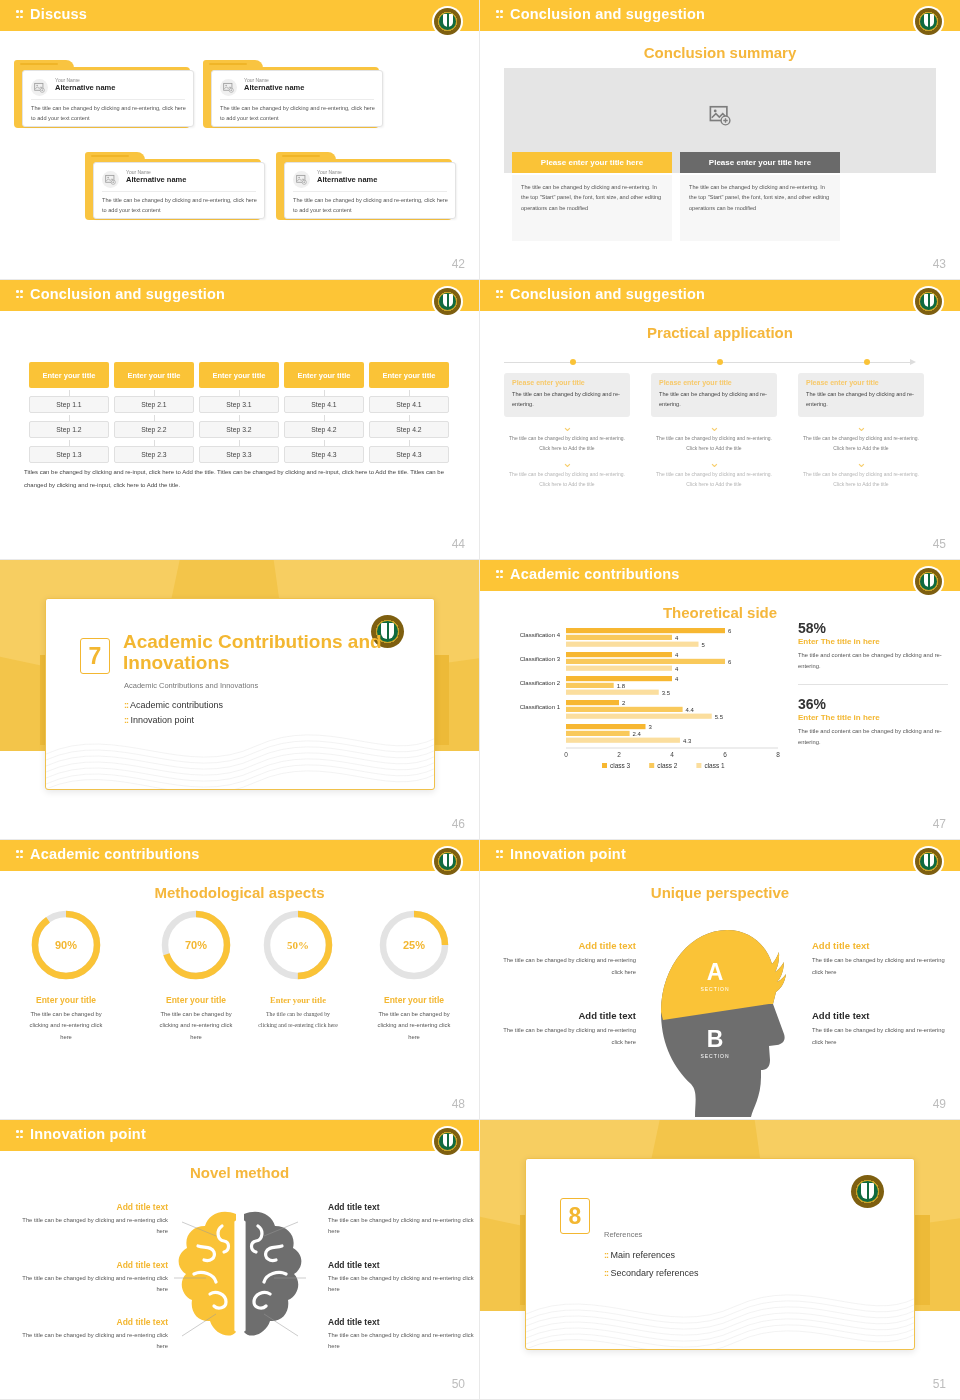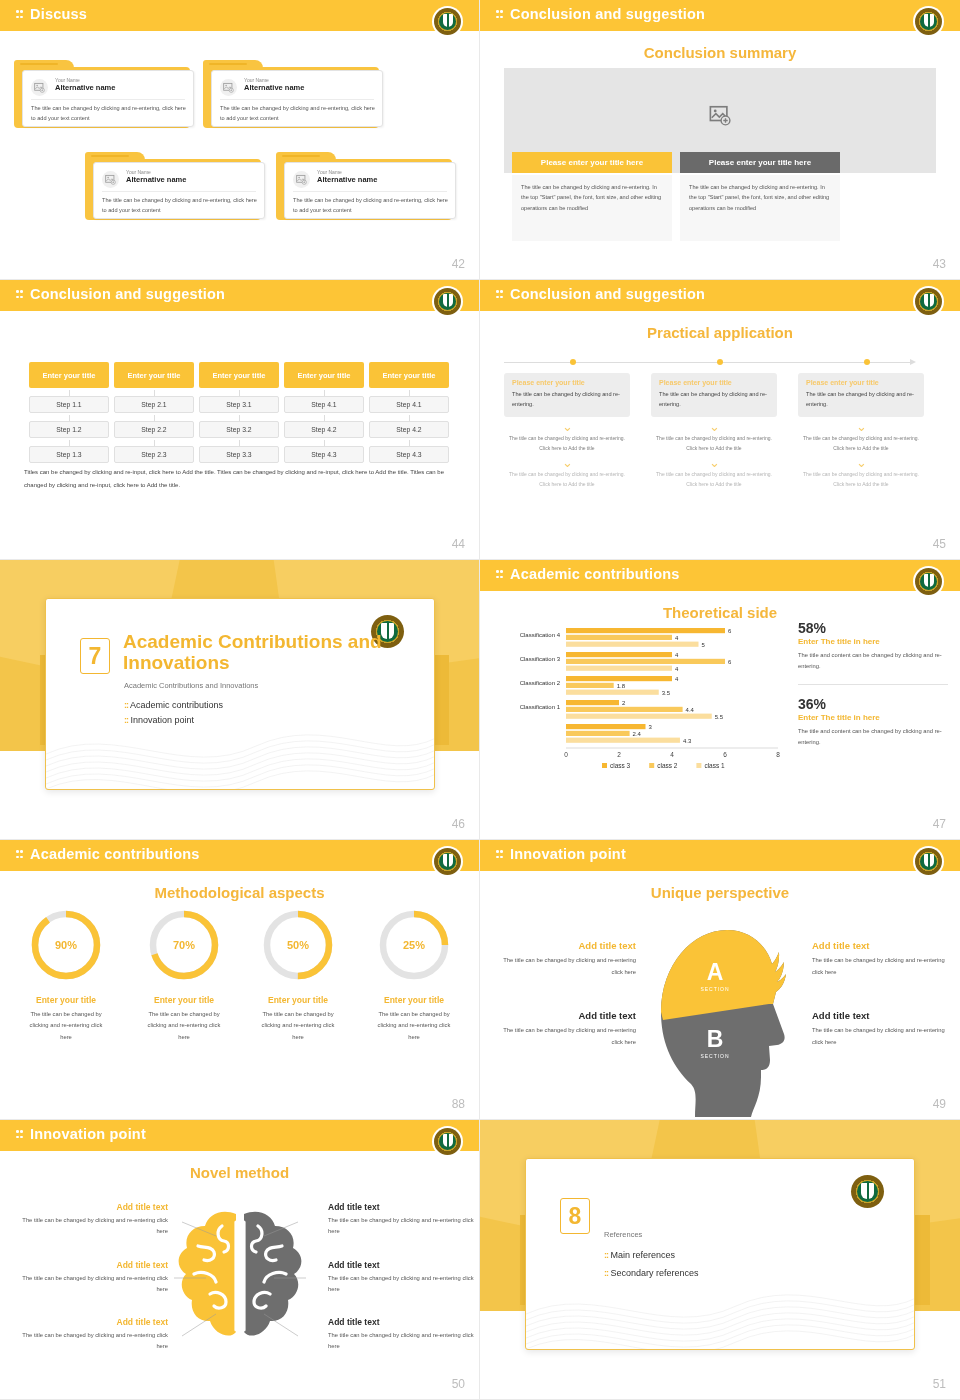--- a/index.html
+++ b/index.html
@@ -537,49 +537,49 @@
 
     <div class="don" style="left:18px;">
       <svg width="78" height="78" viewBox="0 0 78 78" class="ring-svg">
           <circle cx="39" cy="39" r="31" fill="none" stroke="#e3e3e3" stroke-width="6.5"></circle>
           <circle cx="39" cy="39" r="31" fill="none" stroke="#FAC337" stroke-width="6.5" stroke-dasharray="175.30087007031045 194.77874452256717" transform="rotate(-90 39 39)"></circle>
         </svg>
       <div class="val">90%</div>
       <div class="ttl">Enter your title</div>
       <div class="bd">The title can be changed by clicking and re-entering click here</div>
     </div>
-    <div class="don" style="left:136px;">
+    <div class="don" style="left:148px;">
       <svg width="78" height="78" viewBox="0 0 78 78" class="ring-svg">
           <circle cx="39" cy="39" r="31" fill="none" stroke="#e3e3e3" stroke-width="6.5"></circle>
           <circle cx="39" cy="39" r="31" fill="none" stroke="#FAC337" stroke-width="6.5" stroke-dasharray="136.345121165797 194.77874452256717" transform="rotate(-90 39 39)"></circle>
         </svg>
       <div class="val">70%</div>
       <div class="ttl">Enter your title</div>
       <div class="bd">The title can be changed by clicking and re-entering click here</div>
     </div>
-    <div class="don" style="left:250px;">
+    <div class="don" style="left:250px;font-family:Liberation Serif, serif;">
       <svg width="78" height="78" viewBox="0 0 78 78" class="ring-svg">
           <circle cx="39" cy="39" r="31" fill="none" stroke="#e3e3e3" stroke-width="6.5"></circle>
           <circle cx="39" cy="39" r="31" fill="none" stroke="#FAC337" stroke-width="6.5" stroke-dasharray="97.38937226128358 194.77874452256717" transform="rotate(-90 39 39)"></circle>
         </svg>
       <div class="val">50%</div>
       <div class="ttl">Enter your title</div>
       <div class="bd">The title can be changed by clicking and re-entering click here</div>
     </div>
     <div class="don" style="left:366px;">
       <svg width="78" height="78" viewBox="0 0 78 78" class="ring-svg">
           <circle cx="39" cy="39" r="31" fill="none" stroke="#e3e3e3" stroke-width="6.5"></circle>
           <circle cx="39" cy="39" r="31" fill="none" stroke="#FAC337" stroke-width="6.5" stroke-dasharray="48.69468613064179 194.77874452256717" transform="rotate(-90 39 39)"></circle>
         </svg>
       <div class="val">25%</div>
       <div class="ttl">Enter your title</div>
       <div class="bd">The title can be changed by clicking and re-entering click here</div>
     </div>
 
-    <div class="pg">88</div>
+    <div class="pg">48</div>
   </div>
 
   <div class="slide">
     <div class="hdr">
       <div class="hdr-dots">
           <i></i>
           <i></i>
           <span class="row2">
             <i></i>
             <i></i>

